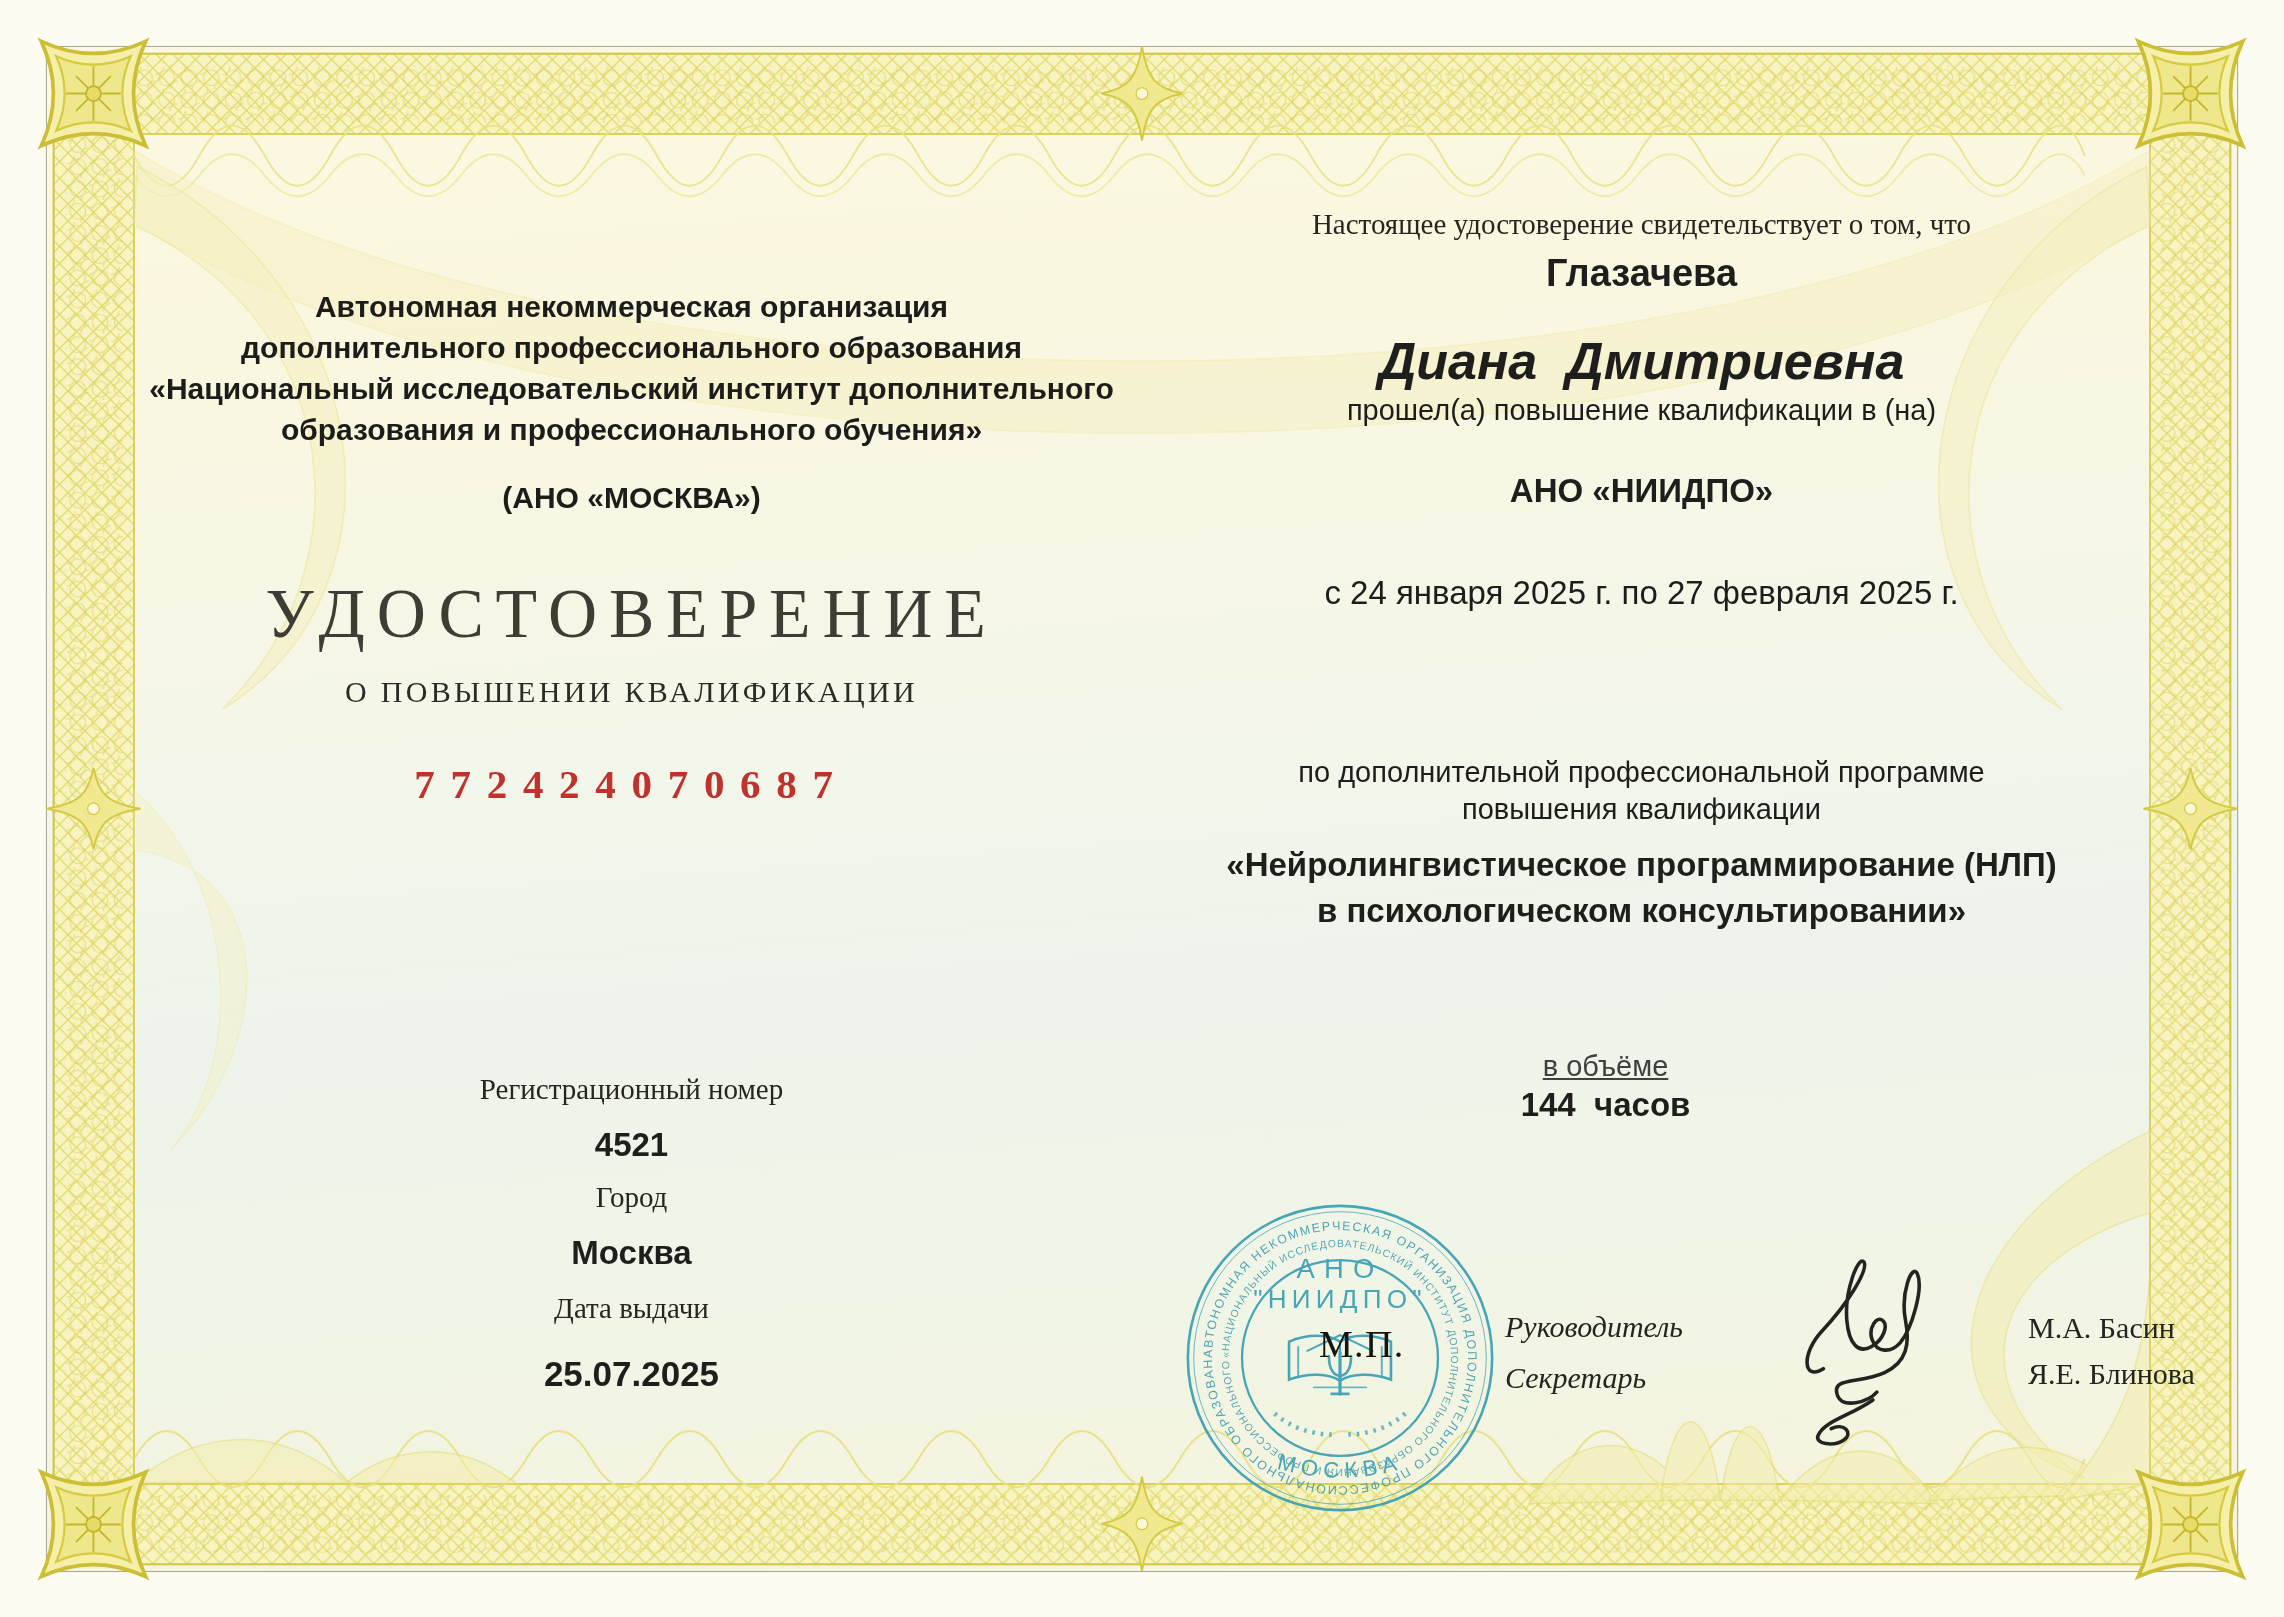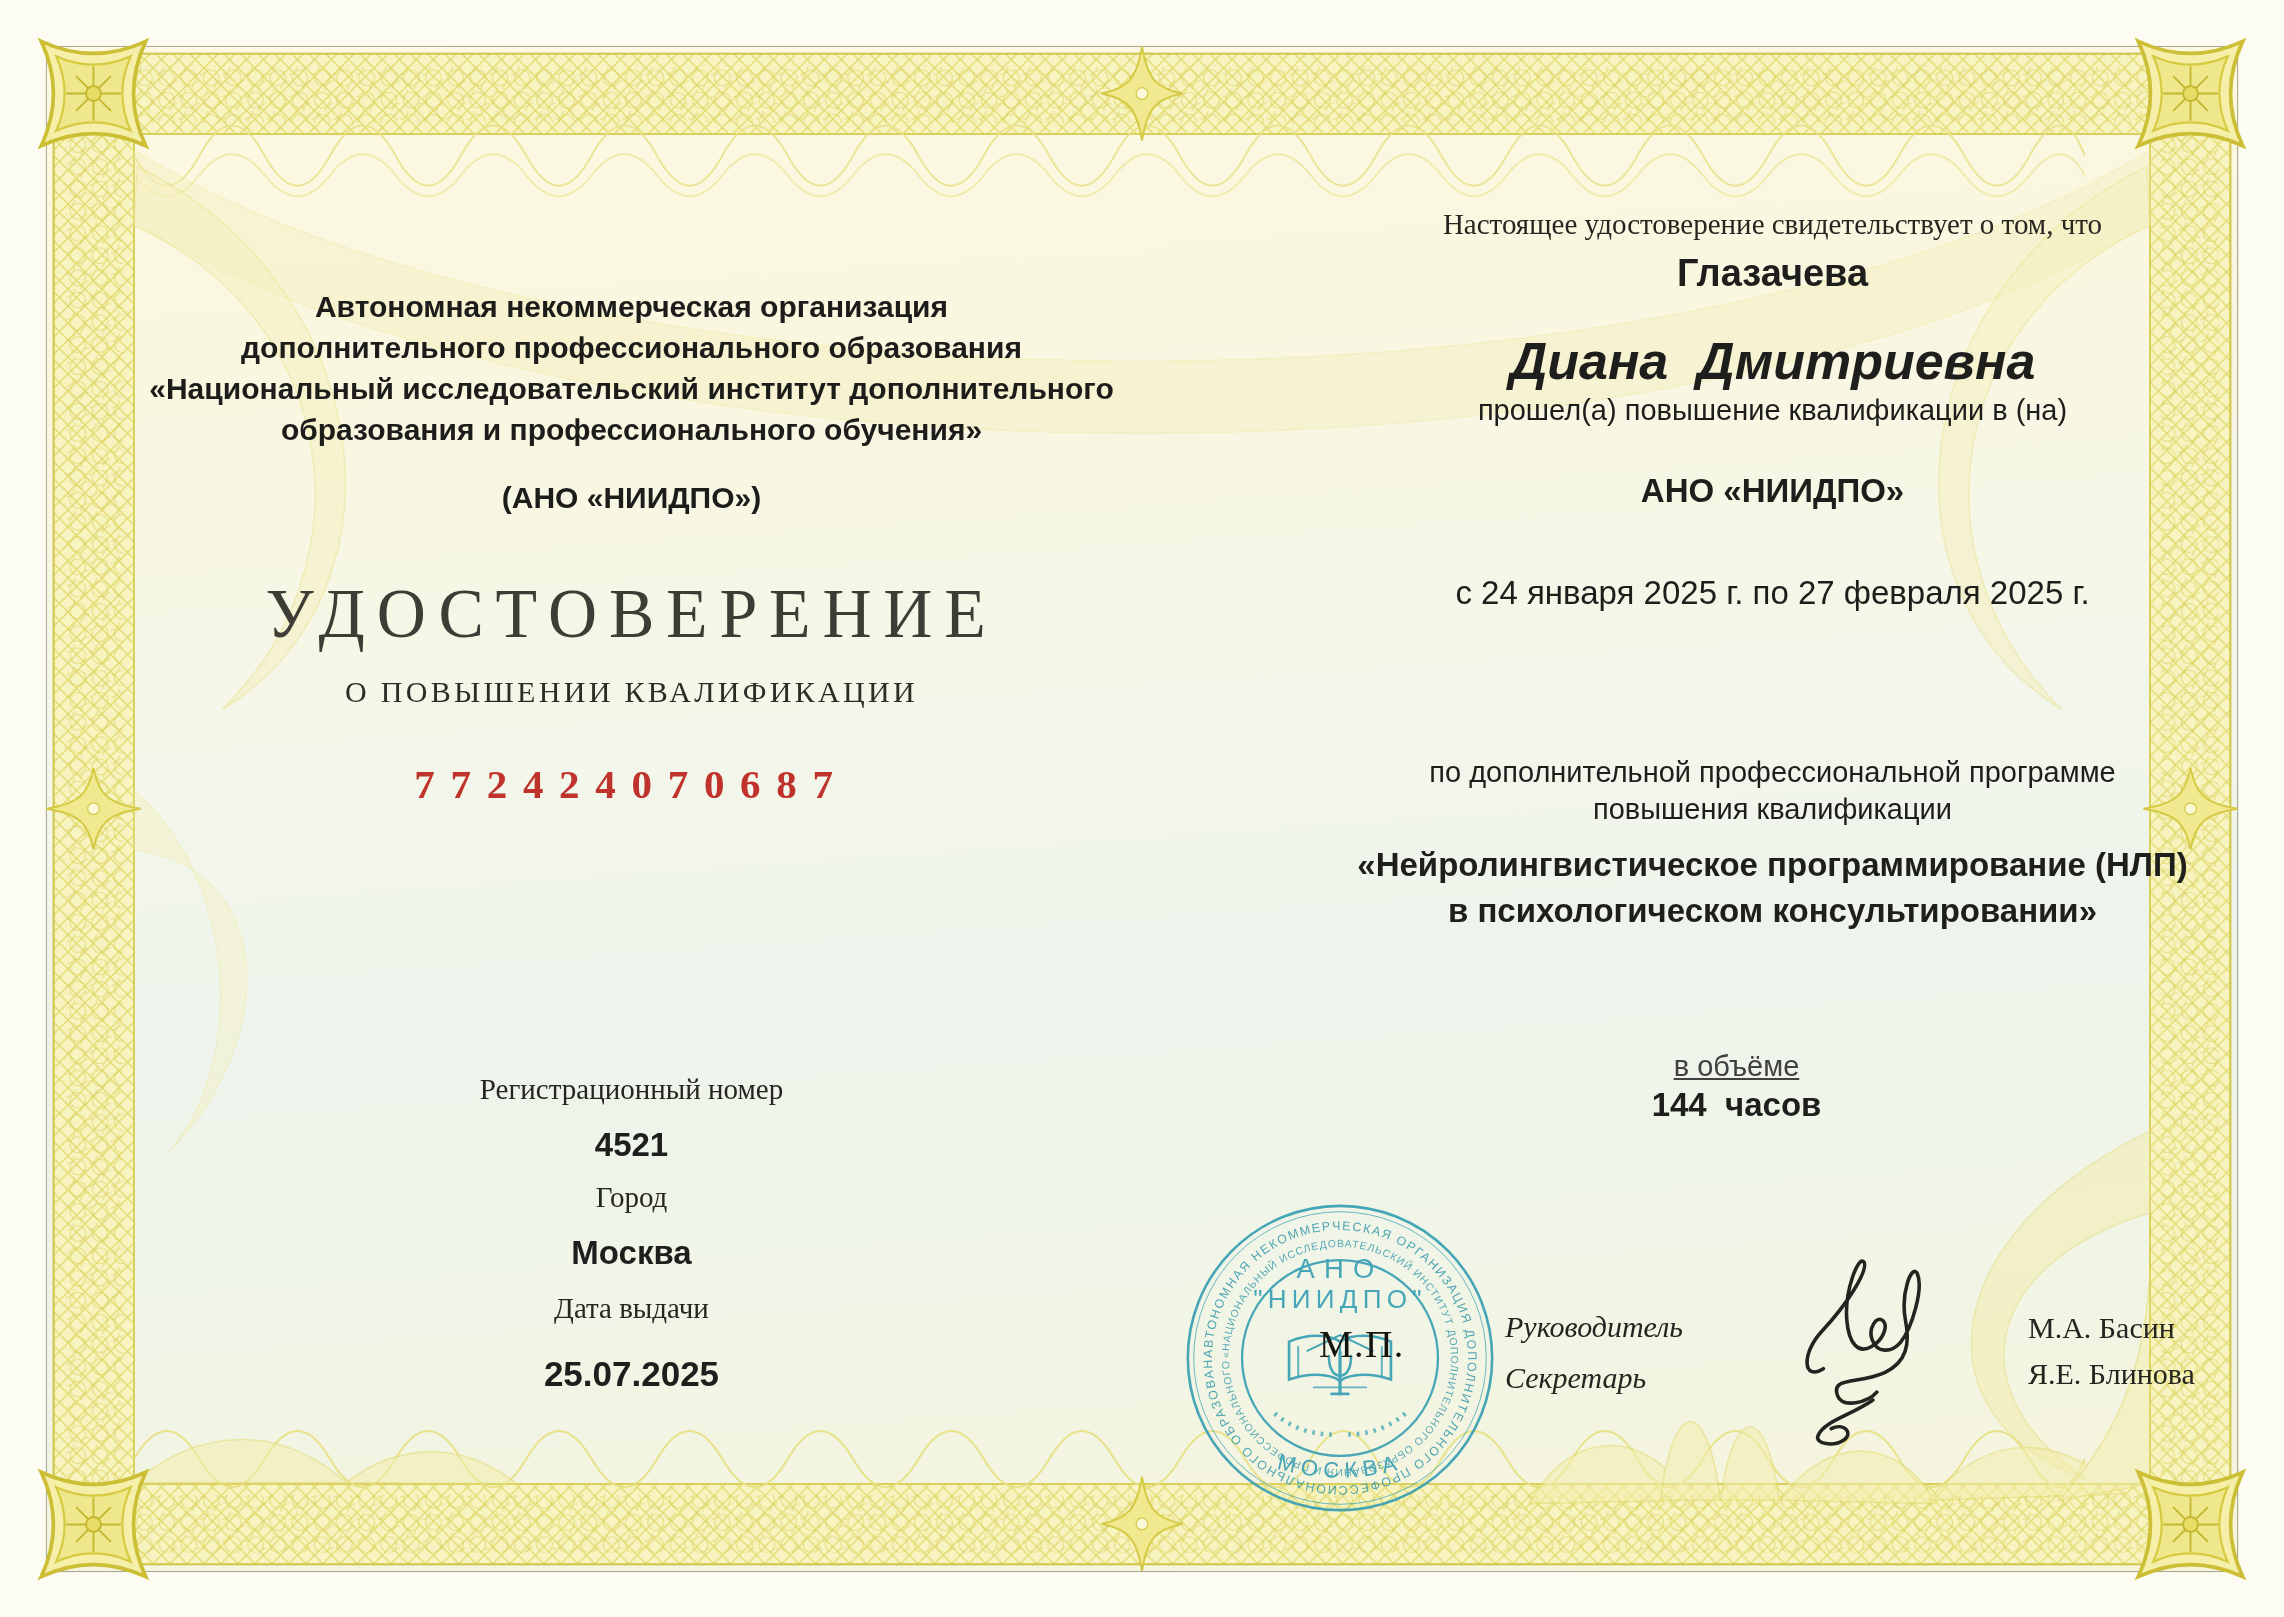--- a/index.html
+++ b/index.html
@@ -36,21 +36,21 @@
   #doc-serial{top:760px;font-size:41px;letter-spacing:15.7px;font-weight:bold;color:#bf332c;}
   #doc-kind{top:910px;font-size:38px;color:#2a2a26;font-family:"DejaVu Serif",serif;}
   #reg-label{top:1073px;font-size:29px;color:#26251f;}
   #reg-value{top:1126px;font-size:33px;}
   #city-label{top:1181px;font-size:29px;color:#26251f;}
   #city-value{top:1234px;font-size:33px;}
   #date-label{top:1292px;font-size:29px;color:#26251f;}
   #date-value{top:1354px;font-size:35px;}
 
   
-  #colR{position:absolute;left:1282px;top:0;width:981px;height:1550px;}
+  #colR{position:absolute;left:1151px;top:0;width:981px;height:1550px;}
   #statement{top:208px;font-size:29px;color:#26251f;}
   #surname{top:252px;font-size:38px;}
   #given-names{top:331px;font-size:52px;}
   #completed-line{top:394px;font-size:29px;color:#1d1d1b;}
   #institution{top:472px;font-size:33px;}
   #period{top:574px;font-size:33px;color:#1d1d1b;}
   #program-intro{top:754px;font-size:29px;line-height:37px;color:#1d1d1b;}
   #program-name{top:842px;font-size:33px;line-height:46px;}
   #program-name .inner{width:843px;margin:0 auto;}
   #volume-label{top:1050px;font-size:29px;color:#404040;transform:translateX(-36px);text-decoration:underline;}
@@ -147,21 +147,21 @@
       </g>
   </svg>
 
   <div id="colL">
     <div id="org-name" class="abs ctr sans">
       <div>Автономная некоммерческая организация</div>
       <div>дополнительного профессионального образования</div>
       <div>«Национальный исследовательский институт дополнительного</div>
       <div>образования и профессионального обучения»</div>
     </div>
-    <div id="org-short" class="abs ctr sans">(АНО «НИИДПО»)</div>
+    <div id="org-short" class="abs ctr sans">(АНО «МОСКВА»)</div>
     <div id="doc-title" class="abs ctr ser">УДОСТОВЕРЕНИЕ</div>
     <div id="doc-subtitle" class="abs ctr ser">О ПОВЫШЕНИИ КВАЛИФИКАЦИИ</div>
     <div id="doc-serial" class="abs ctr ser">772424070687</div>
     <div id="reg-label" class="abs ctr ser">Регистрационный номер</div>
     <div id="reg-value" class="abs ctr sans b">4521</div>
     <div id="city-label" class="abs ctr ser">Город</div>
     <div id="city-value" class="abs ctr sans b">Москва</div>
     <div id="date-label" class="abs ctr ser">Дата выдачи</div>
     <div id="date-value" class="abs ctr sans b">25.07.2025</div>
   </div>

